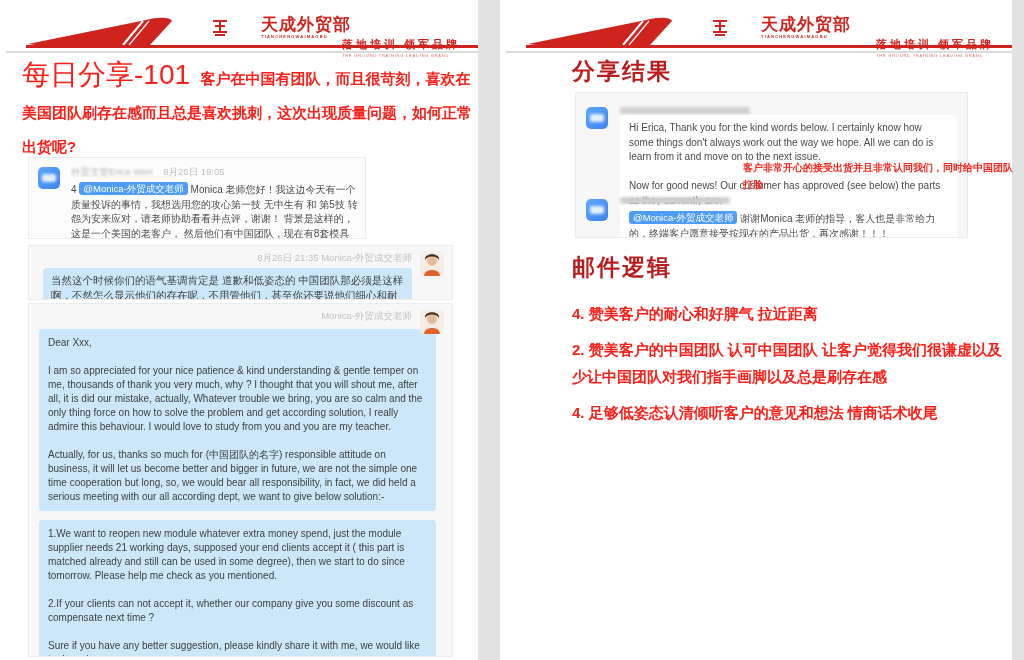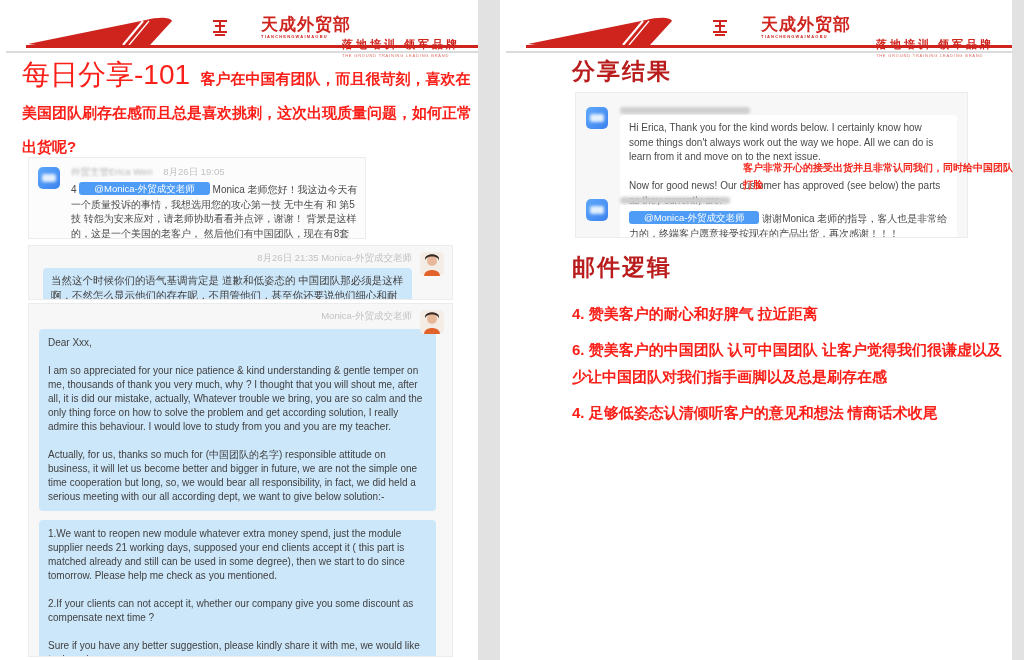--- a/index.html
+++ b/index.html
@@ -40,21 +40,21 @@
     background:linear-gradient(135deg,#5da8fa,#3c82f0);
   }
   .avatar-blue .blur-mark{
     position:absolute;left:4px;top:7px;width:14px;height:8px;background:rgba(255,255,255,.85);
     border-radius:2px;filter:blur(1.5px);
   }
   .c-head{margin-left:42px;padding-top:8px;font-size:9.5px;color:#c2c2c2;white-space:nowrap;}
   .sender-blur{filter:blur(1.2px);color:#b5b5b5;margin-right:8px;}
   .c-ts{color:#c2c2c2;}
   .c-msg{margin:3px 6px 0 42px;font-size:10px;color:#4a4a4a;line-height:1.45;}
-  .chip{display:inline-block;background:#4e9cf6;color:#fff;border-radius:3px;padding:0px 15px;font-size:9.5px;line-height:13px;vertical-align:1px;}
+  .chip{display:inline-block;background:#4e9cf6;color:#fff;border-radius:3px;padding:0px 4px;font-size:9.5px;line-height:13px;vertical-align:1px;}
   .msg-prefix{color:#4a4a4a;}
 
   .c-head-right{text-align:right;font-size:9.5px;color:#c2c2c2;padding:6px 40px 0 0;white-space:nowrap;}
   .avatar-photo{position:absolute;right:8px;top:6px;width:24px;height:24px;border-radius:5px;background:#f4efe9;overflow:hidden;}
   .bubble{background:#cde7fa;border-radius:4px;color:#3f3f3f;}
   .c2-bubble{margin:3px 40px 0 14px;padding:5px 8px;font-size:10.5px;line-height:1.45;}
   .email-bubble{margin:6px 16px 0 10px;padding:7px 9px;font-size:10px;line-height:1.4;white-space:pre-line;}
   .email-bubble.second{margin-top:9px;}
 
   
@@ -229,17 +229,17 @@
       <span>谢谢Monica 老师的指导，客人也是非常给力的，终端客户愿意接受按现在的产品出货，再次感谢！！！</span>
     </div>
   </div>
 
   <div class="annotation">客户非常开心的接受出货并且非常认同我们，同时给中国团队打脸</div>
 
   <div class="r-title" id="logic-title">邮件逻辑</div>
 
   <div class="logic-list">
       <div class="logic-item">4.  赞美客户的耐心和好脾气 拉近距离</div>
-      <div class="logic-item">6.  赞美客户的中国团队 认可中国团队   让客户觉得我们很谦虚以及少让中国团队对我们指手画脚以及总是刷存在感</div>
+      <div class="logic-item">2.  赞美客户的中国团队 认可中国团队   让客户觉得我们很谦虚以及少让中国团队对我们指手画脚以及总是刷存在感</div>
       <div class="logic-item">4.  足够低姿态认清倾听客户的意见和想法 情商话术收尾</div>
     </div>
 
 </div>
 
 </body></html>

